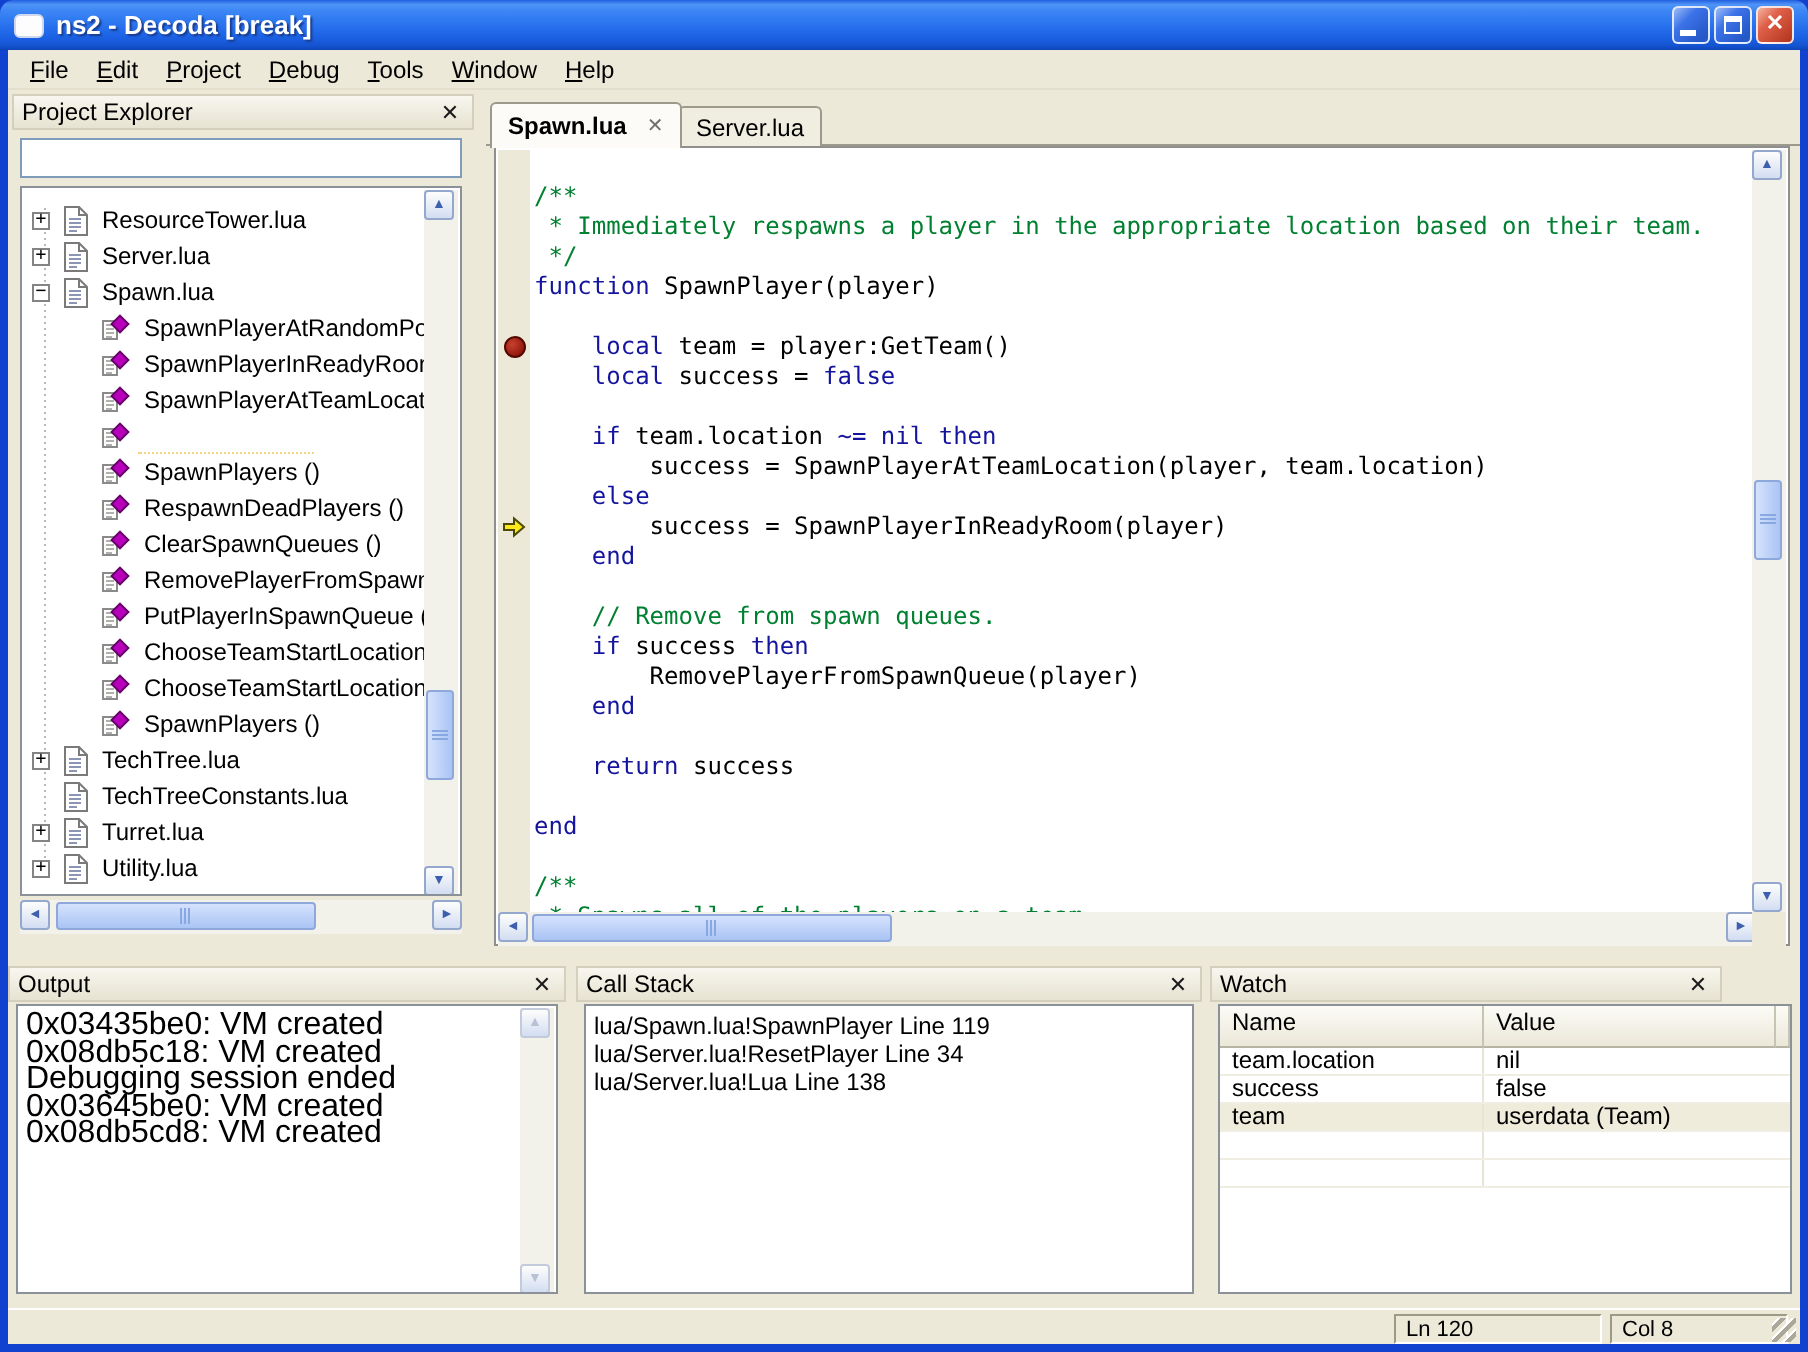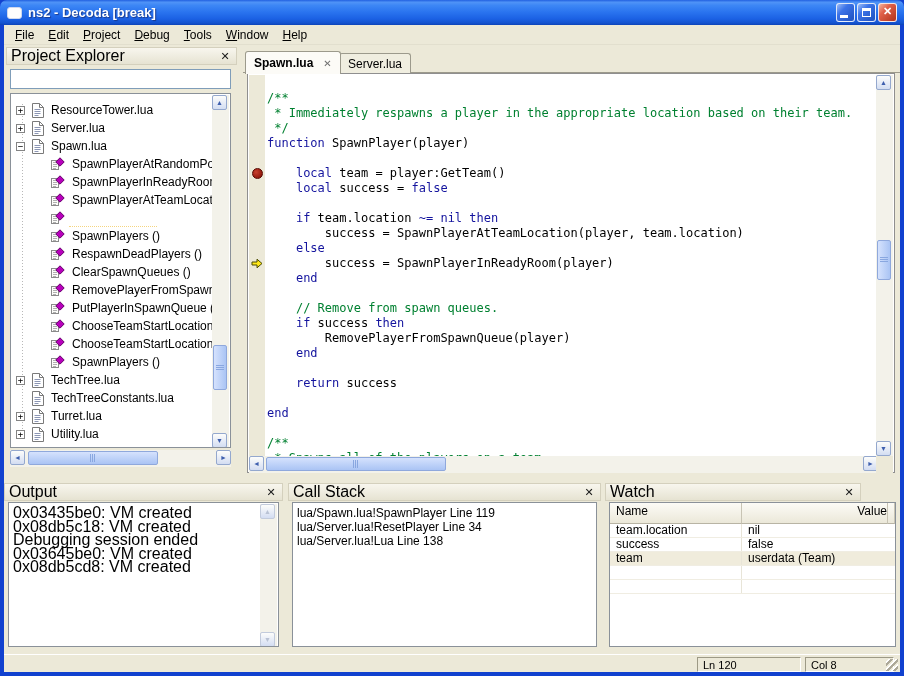--- a/index.html
+++ b/index.html
@@ -21,21 +21,21 @@
   .glyph-close{position:absolute;left:0;top:1px;width:17px;text-align:center;color:#fff;font-size:11px;font-weight:bold;}
   
   .win-body{position:absolute;left:4px;top:25px;width:896px;height:647px;background:#ece9d8;}
   .menu-bar{position:absolute;left:0;top:0;width:896px;height:20px;display:flex;align-items:center;padding-left:4px;
     border-bottom:1px solid #e2dfce;text-align:right;}
   .menu-item{padding:2px 7px;cursor:default;}
   .menu-item u{text-decoration:underline;}
   
   .panel-header{position:absolute;height:18px;background:linear-gradient(180deg,#f8f6ee,#e6e3d2);
     border:1px solid #d4d0bd;display:flex;align-items:center;padding:0 4px;}
-  .panel-title{flex:1;font-size:16px;}
+  .panel-title{flex:1;font-size:12px;}
   .panel-close{width:14px;text-align:center;font-size:11px;color:#1a1a1a;cursor:default;}
   
   .pe-header{left:2px;top:22px;width:231px;}
   .pe-input{position:absolute;left:6px;top:44px;width:221px;height:20px;border:1px solid #7f9db9;background:#fff;
     font-family:"Liberation Sans",sans-serif;font-size:12px;padding:0 3px;}
   .pe-tree{position:absolute;left:6px;top:68px;width:221px;height:355px;background:#fff;border:1px solid #8a9199;overflow:hidden;}
   .tree-items{position:absolute;left:1px;top:0;width:200px;height:100%;padding-top:7px;overflow:hidden;}
   .tree-guide{position:absolute;left:11px;top:10px;bottom:8px;width:1px;
     background:repeating-linear-gradient(180deg,#b8b8b8 0 1px,transparent 1px 3px);}
   .tree-row{height:18px;display:flex;align-items:center;white-space:nowrap;overflow:hidden;position:relative;}
@@ -91,21 +91,21 @@
   .out-line{font-size:16px;line-height:13.5px;}
   .out-vsb{right:1px;top:1px;width:17px;height:143px;}
   .cs-content{position:absolute;left:288px;top:477px;width:305px;height:145px;background:#fff;border:1px solid #8a9199;
     padding:3px 0 0 4px;overflow:hidden;}
   .cs-line{font-size:12px;line-height:14px;}
   .watch-content{position:absolute;left:605px;top:477px;width:287px;height:145px;background:#fff;border:1px solid #8a9199;overflow:hidden;}
   .w-headrow{display:flex;height:21px;}
   .w-hcell{background:linear-gradient(180deg,#fcfbf6,#ebe8d9);border-right:1px solid #c8c4b4;border-bottom:1px solid #b8b4a4;
     padding:1px 0 0 6px;font-size:12px;}
   .w-hcell.c1{width:132px;}
-  .w-hcell.c2{width:146px;text-align:right;}
+  .w-hcell.c2{width:146px;}
   .w-hcell.c3{flex:1;padding:0;}
   .w-row{display:flex;height:14px;border-bottom:1px solid #f0ede2;font-size:12px;line-height:13px;}
   .w-row.hl{background:#f0ecdc;}
   .w-cell{padding-left:6px;overflow:hidden;white-space:nowrap;}
   .w-cell.c1{width:132px;border-right:1px solid #e8e5d8;}
   .w-cell.c2{flex:1;}
   
   .status-bar{position:absolute;left:0;top:629px;width:896px;height:18px;background:#ece9d8;border-top:1px solid #fff;}
   .status-cell{position:absolute;top:2px;height:15px;border:1px solid;border-color:#9d9a86 #fff #fff #9d9a86;
     font-size:11px;padding:1px 0 0 5px;}

